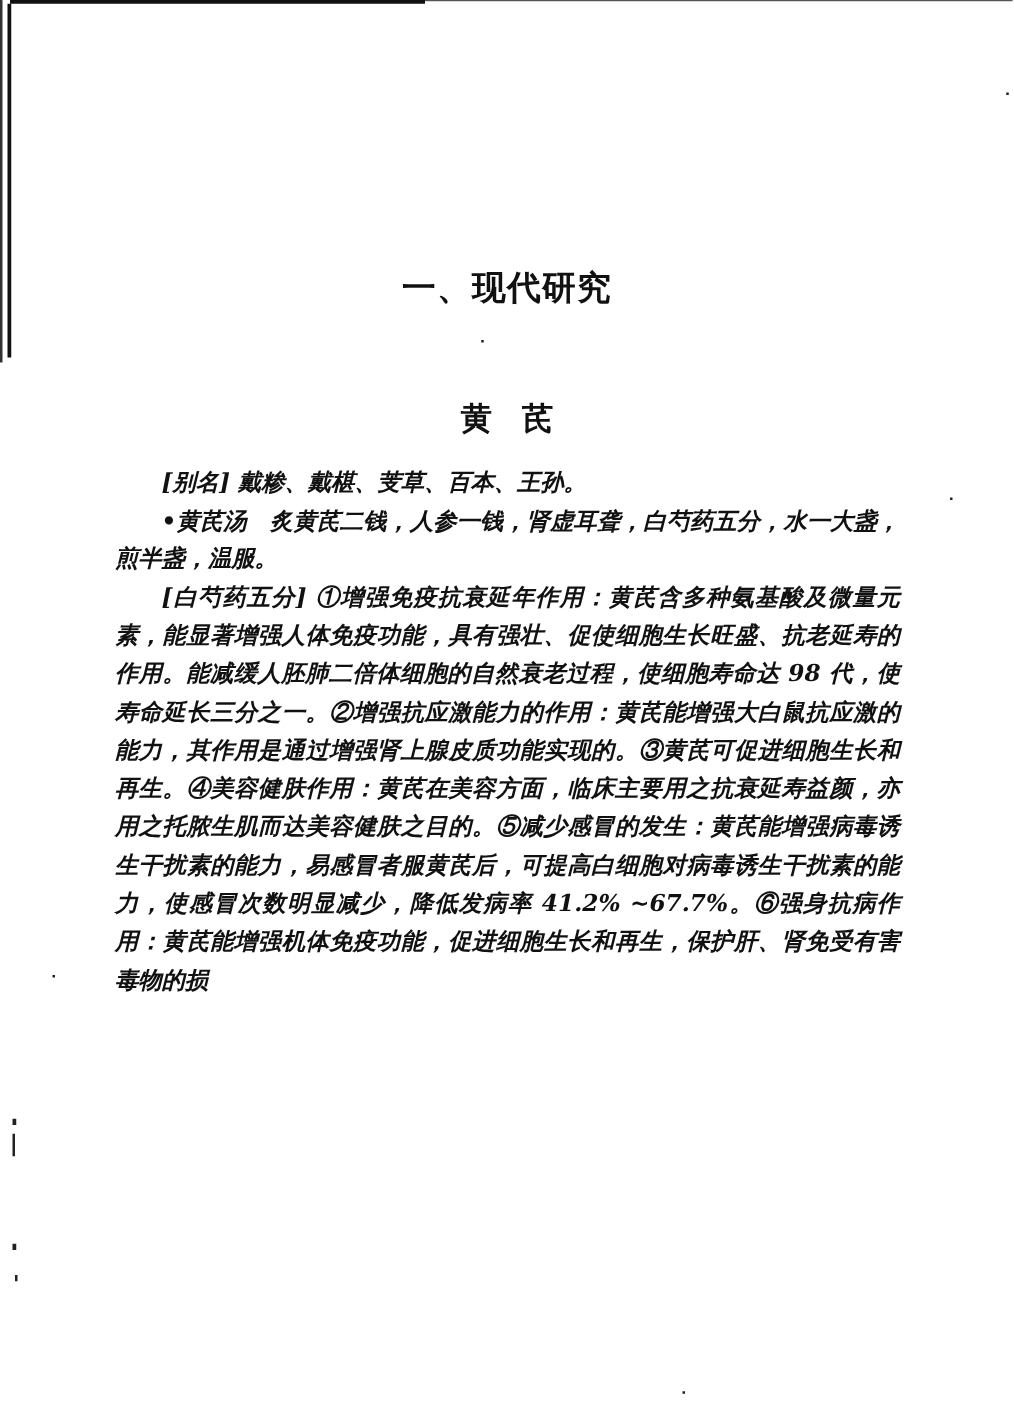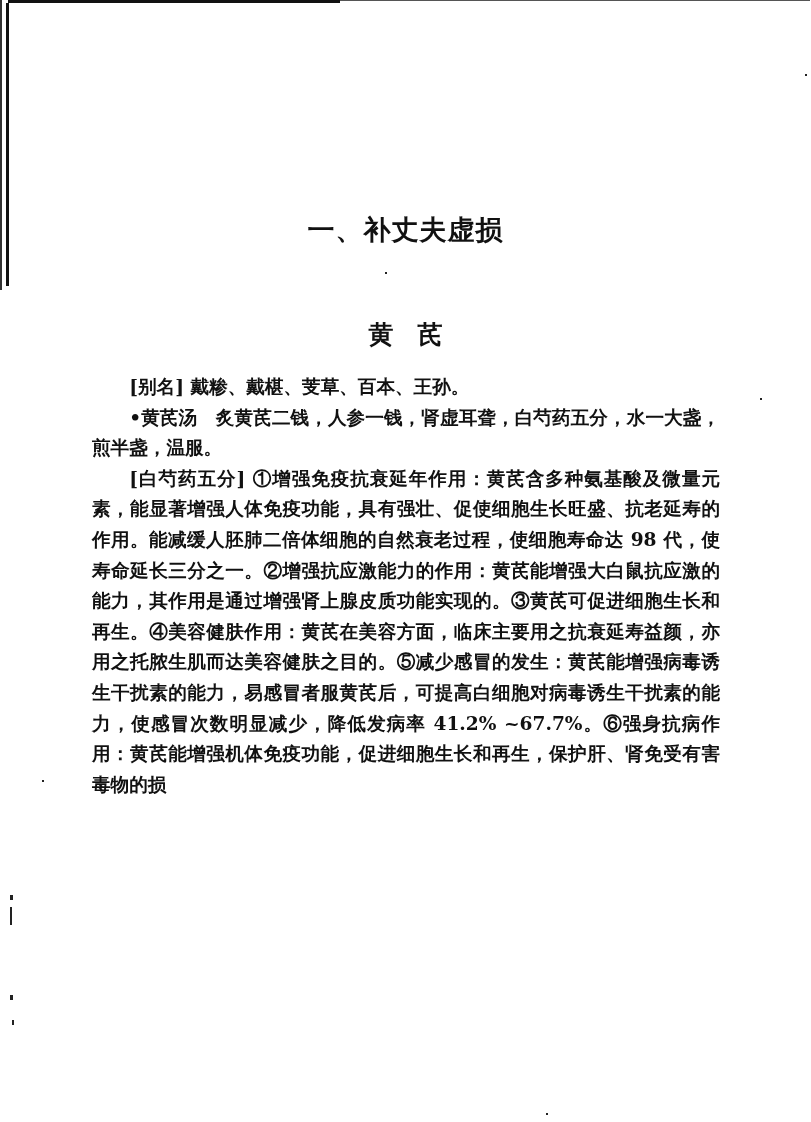--- a/index.html
+++ b/index.html
@@ -8,21 +8,21 @@
   .scan-top { position: absolute; left: 8px; top: 0; width: 332px; height: 3px; background: #111; }
   .scan-top2 { position: absolute; left: 340px; top: 0; width: 470px; height: 1px; background: #555; }
   .scan-left { position: absolute; left: 6px; top: 3px; width: 3px; height: 283px; background: #111; }
   .scan-left2 { position: absolute; left: 0px; top: 0px; width: 2px; height: 290px; background: #333; }
   .dot { position: absolute; width: 2px; height: 2px; background: #222; }
   .chapter-title { position: absolute; top: 212px; left: 0; width: 811px; text-align: center;
                    font-size: 27px; font-weight: bold; letter-spacing: 1px; }
   .herb-title { position: absolute; top: 318px; left: 0; width: 811px; text-align: center;
                 font-size: 25px; font-weight: bold; letter-spacing: 24px; padding-left: 12px; }
   .content { position: absolute; left: 92px; top: 372px; width: 628px;
-             font-size: 18.6px; line-height: 30.6px; font-weight: bold; text-align: justify; }
+             font-size: 18.6px; line-height: 30.6px; font-weight: bold; text-align: justify; font-style: italic; }
   .para { margin: 0; text-indent: 2em; }
   .label { font-weight: bold; }
   .bullet { font-weight: bold; }
 </style>
 </head>
 <body>
 
 <div class="scan-left2"></div>
 <div class="scan-left"></div>
 <div class="scan-top"></div>
@@ -30,21 +30,21 @@
 <div class="dot" style="left:385px;top:272px;"></div>
 <div class="dot" style="left:805px;top:74px;"></div>
 <div class="dot" style="left:760px;top:398px;"></div>
 <div class="dot" style="left:42px;top:780px;"></div>
 <div class="dot" style="left:10px;top:895px;width:3px;height:5px;"></div>
 <div class="dot" style="left:10px;top:907px;width:2px;height:18px;"></div>
 <div class="dot" style="left:10px;top:995px;width:3px;height:5px;"></div>
 <div class="dot" style="left:12px;top:1020px;width:2px;height:5px;"></div>
 <div class="dot" style="left:546px;top:1113px;"></div>
 
-<div class="chapter-title">一、补丈夫虚损</div>
+<div class="chapter-title">一、现代研究</div>
 <div class="herb-title">黄芪</div>
 
 <div class="content">
   <p class="para">
     <span class="label">[别名]</span>
     <span>戴糁、戴椹、芰草、百本、王孙。</span>
   </p>
   <p class="para">
     <span class="bullet">•</span><span class="label">黄芪汤</span> <span>炙黄芪二钱，人参一钱，肾虚耳聋，白芍药五分，水一大盏，煎半盏，温服。</span>
   </p>

